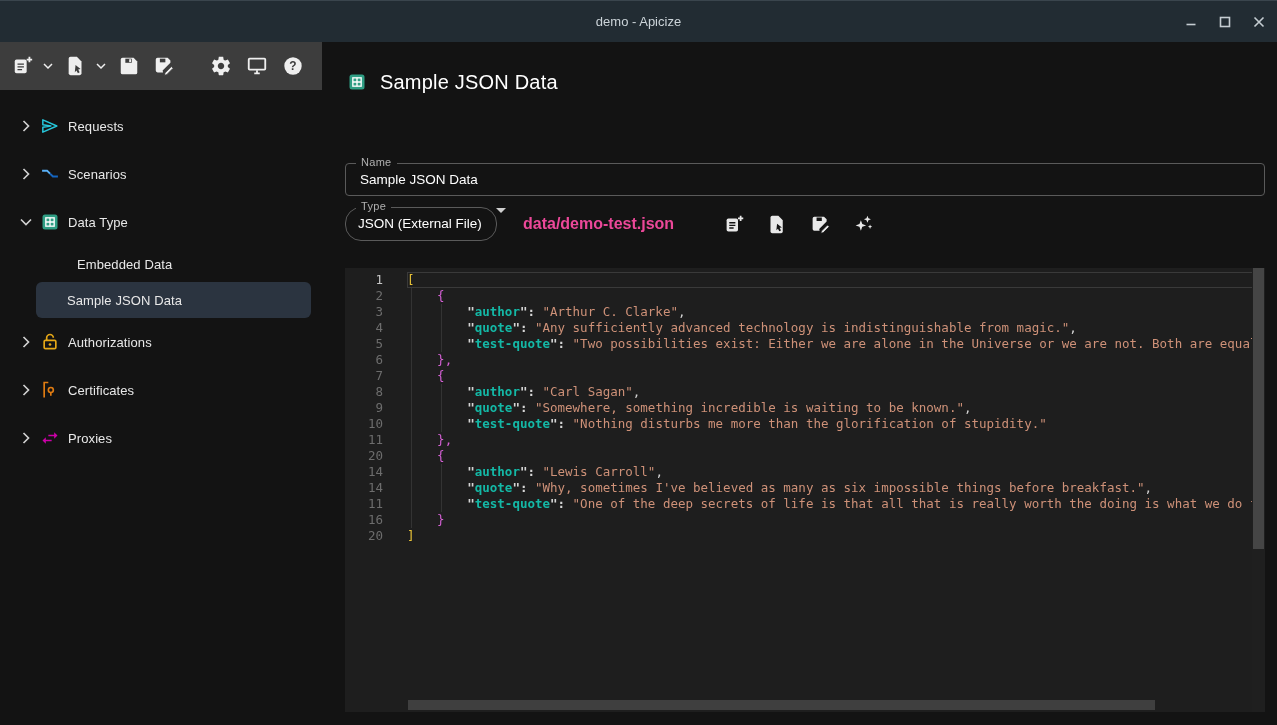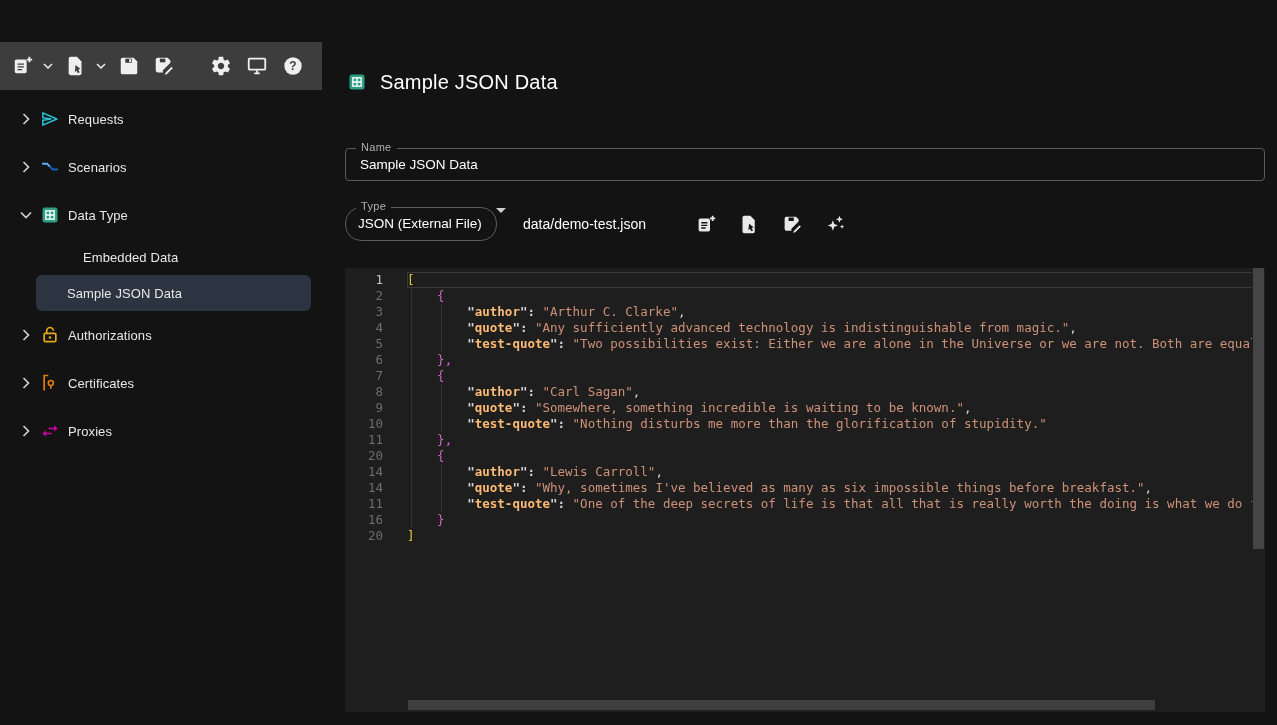--- a/index.html
+++ b/index.html
@@ -21,82 +21,102 @@
   
   .toolbar { position:absolute; left:0; top:42px; width:322px; height:48px;
              background:#3d3d3d; display:flex; align-items:center; padding-left:12px; }
   .tb-btn { background:none; border:none; width:22px; height:24px;
             display:flex; align-items:center; justify-content:center; cursor:pointer; }
   .tb-btn.m-sm { margin-left:3px; } .tb-btn.m-md { margin-left:6px; }
   .tb-btn.m-lg { margin-left:13px; } .tb-btn.m-xl { margin-left:35px; }
   .tb-btn.m-rg { margin-left:14px; }
 
   .sidebar { position:absolute; left:0; top:90px; width:322px; height:635px;
-             background:#131313; padding-top:5px; }
+             background:#131313; padding-top:12px; }
   .nav-row { height:48px; display:flex; align-items:center; padding-left:16px;
              cursor:pointer; }
   .nav-chev { width:20px; height:20px; display:flex; align-items:center; justify-content:center; }
   .nav-ico  { width:20px; height:20px; margin-left:4px; display:flex; align-items:center; justify-content:center; }
   .nav-label { margin-left:8px; color:#e8e8e8; font-size:13px; font-weight:500; letter-spacing:.1px; }
   .nav-child { height:36px; width:275px; margin-left:36px; display:flex; align-items:center;
                padding-left:31px; border-radius:6px; cursor:pointer; }
   .nav-child.selected { background:#2b3440; }
 
   
   .main { position:absolute; left:322px; top:42px; width:955px; height:683px; background:#131313; }
   .page-header { position:absolute; left:25px; top:24px; height:32px;
                  display:flex; align-items:center; gap:13px; }
   .page-title { color:#ffffff; font-size:20px; font-weight:500; letter-spacing:.2px; }
 
-  .field { position:absolute; border:1px solid #5a5a5a; border-radius:4px; }
+  .field { position:absolute; border:1px solid #5a5a5a; border-radius:4px;margin-top:15px; }
   .flabel { position:absolute; top:-8px; left:10px; background:#131313; padding:0 5px;
             font-size:11px; color:#b0b0b0; letter-spacing:.3px; }
   .fvalue { line-height:31px; padding:0 14px; font-size:13.5px; color:#ffffff; font-weight:500;
             white-space:nowrap; }
   .name-field { left:23px; top:106px; width:920px; height:33px; }
 
   .type-row { position:absolute; left:23px; top:165px; width:920px; height:34px;
               display:flex; align-items:center; }
   .type-select { position:relative; width:152px; height:34px; border:1px solid #5a5a5a;
                  border-radius:16px; background:none; display:flex; cursor:pointer; }
   .type-select .fvalue { padding:0 12px; line-height:32px; }
   .caret { width:0; height:0; border-left:5px solid transparent; border-right:5px solid transparent;
            border-top:5px solid #cfcfcf; margin-left:2px; }
-  .file-path { margin-left:26px; color:#ffffff; font-size:14px; font-weight:400; }
+  .file-path { margin-left:26px; color:#ec4899; font-size:16px; font-weight:700; }
   .file-actions { display:flex; align-items:center; gap:22px; margin-left:50px; }
   .fa-btn { background:none; border:none; width:21px; height:22px; cursor:pointer;
             display:flex; align-items:center; justify-content:center; }
 
   
   .editor { position:absolute; left:23px; top:226px; width:920px; height:444px;
             background:#1e1e1e; display:flex;
             font-family:"DejaVu Sans Mono", monospace; font-size:12.5px; line-height:16px; }
   .gutter { width:55px; padding:4px 17px 0 0; text-align:right; color:#6d6d6d; flex:none; }
   .gutter .ln { height:16px; }
   .gutter .ln.cur { color:#c6c6c6; }
   .code { flex:1; padding:4px 0 0 7px; overflow:hidden; position:relative; }
   .code-line { height:16px; white-space:pre; position:relative; }
   .code-line.active { outline:1px solid #3a3a3a; outline-offset:-1px; }
   .guide { position:absolute; top:0; bottom:0; width:1px; background:#333333; }
   .tok-g { color:#e8c238; }
   .tok-m { color:#d661d6; }
-  .tok-k { color:#fdba74; font-weight:bold; }
+  .tok-k { color:#14b8a6; font-weight:bold; }
   .tok-q { color:#d6d6d6; font-weight:bold; }
   .tok-s { color:#ce9178; }
   .tok-p { color:#d4d4d4; }
   .vscroll { position:absolute; right:0; top:0; width:13px; height:444px; background:#1f1f1f; }
   .vscroll .thumb { position:absolute; top:0; left:1px; width:11px; height:281px; background:#454545; }
   .hscroll { position:absolute; left:0; bottom:1px; height:11px; width:907px; }
   .hscroll .thumb { position:absolute; left:63px; top:0; width:747px; height:10px; background:#3f3f3f; }
 </style>
 </head>
 <body>
 
 <div class="app">
 
+  <div class="titlebar">
+    <div class="title">demo - Apicize</div>
+    <div class="win-controls">
+      <button class="win-btn">
+        <svg width="14" height="14" viewBox="0 0 14 14">
+            <path d="M2.5 9.5h9" stroke="#c5cdd2" stroke-width="1.6" fill="none"></path>
+          </svg>
+      </button>
+      <button class="win-btn">
+        <svg width="14" height="14" viewBox="0 0 14 14">
+            <rect x="2.5" y="2.5" width="9" height="9" stroke="#c5cdd2" stroke-width="1.6" fill="none"></rect>
+          </svg>
+      </button>
+      <button class="win-btn">
+        <svg width="14" height="14" viewBox="0 0 14 14">
+            <path d="M2.5 2.5l9 9M11.5 2.5l-9 9" stroke="#c5cdd2" stroke-width="1.6" fill="none"></path>
+          </svg>
+      </button>
+    </div>
+  </div>
 
   <div class="toolbar">
     <button class="tb-btn">
       <svg width="22" height="22" viewBox="0 0 24 24">
         <rect x="3" y="5" width="13" height="15" rx="2" fill="#efefef"></rect>
         <path d="M6 10h7M6 13h7M6 16h5" stroke="#3d3d3d" stroke-width="1.5"></path>
         <path d="M19 2v6M16 5h6" stroke="#efefef" stroke-width="2"></path>
       </svg>
     </button>
     <button class="tb-btn m-sm">
@@ -185,21 +205,21 @@
       <span class="nav-ico">
         <svg width="20" height="20" viewBox="0 0 24 24">
           <rect x="3" y="3" width="18" height="18" rx="3" fill="#2f9e84"></rect>
           <rect x="7" y="7" width="10" height="10" fill="none" stroke="#ffffff" stroke-width="1.6"></rect>
           <path d="M7 12h10M12 7v10" stroke="#ffffff" stroke-width="1.6"></path>
         </svg>
       </span>
       <span class="nav-label">Data Type</span>
     </div>
     <div class="nav-child">
-      <span class="nav-label" style="margin-left:16px">Embedded Data</span>
+      <span class="nav-label" style="margin-left:10px">Embedded Data</span>
     </div>
     <div class="nav-child selected">
       <span class="nav-label" style="margin-left:0">Sample JSON Data</span>
     </div>
     <div class="nav-row">
       <span class="nav-chev">
         <svg width="20" height="20" viewBox="0 0 24 24">
             <path d="M9 6l6 6-6 6" stroke="#d2d2d2" stroke-width="2" fill="none"></path>
           </svg>
       </span>

